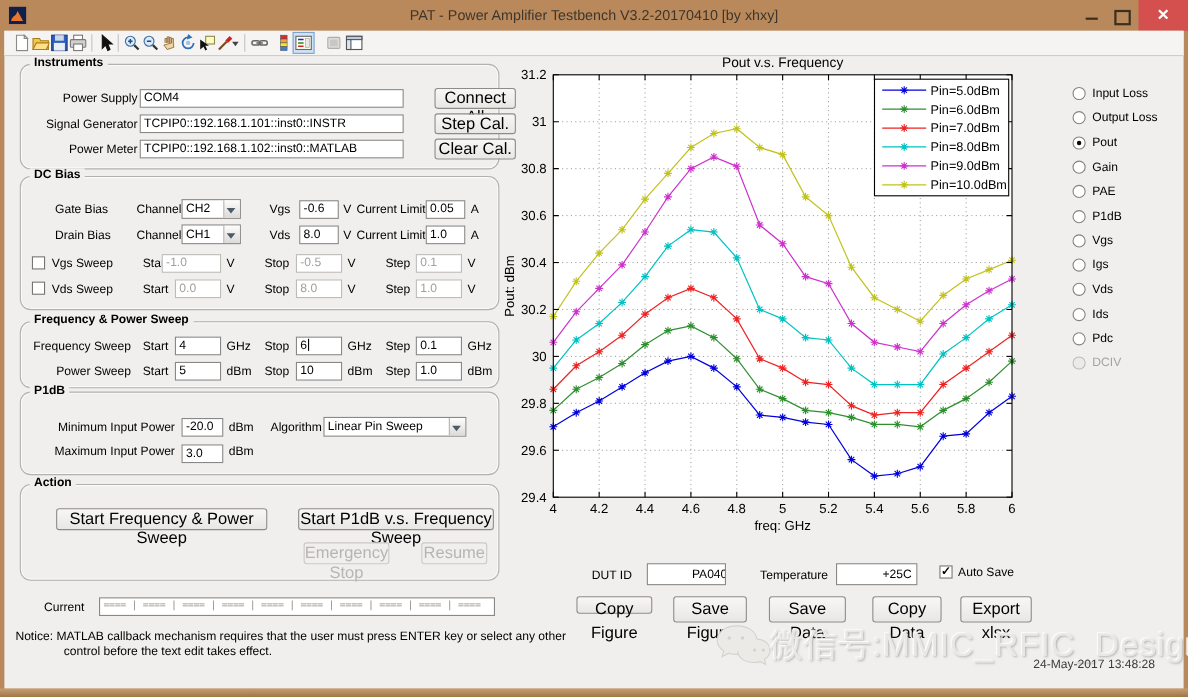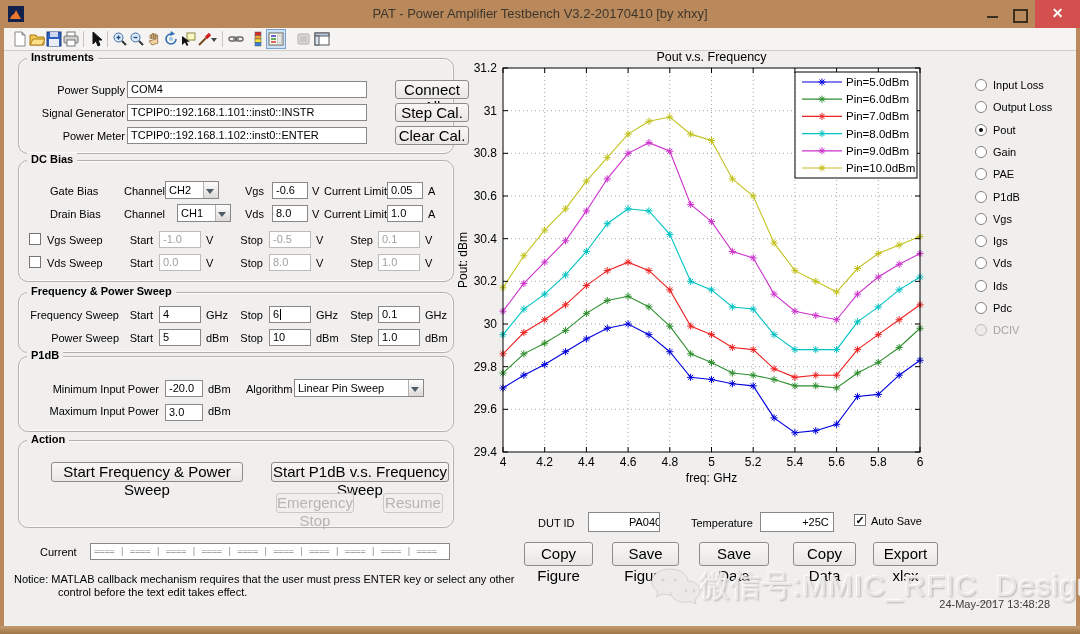--- a/index.html
+++ b/index.html
@@ -150,51 +150,51 @@
 
   <div class="grp" style="left:18px;top:58px;width:436px;height:96px">
     <div class="grp-title">Instruments</div>
     <div class="lbl r" style="left:6px;top:25px;width:100px">Power Supply</div>
     <div class="fld" style="left:108px;top:22px;width:240px">COM4</div>
     <div class="btn" style="left:354px;top:21px;width:74px;height:19px;line-height:17px">Connect All</div>
     <div class="lbl r" style="left:6px;top:48px;width:100px">Signal Generator</div>
     <div class="fld" style="left:108px;top:45px;width:240px">TCPIP0::192.168.1.101::inst0::INSTR</div>
     <div class="btn" style="left:354px;top:44px;width:74px;height:19px;line-height:17px">Step Cal.</div>
     <div class="lbl r" style="left:6px;top:71px;width:100px">Power Meter</div>
-    <div class="fld" style="left:108px;top:68px;width:240px">TCPIP0::192.168.1.102::inst0::ENTER</div>
+    <div class="fld" style="left:108px;top:68px;width:240px">TCPIP0::192.168.1.102::inst0::MATLAB</div>
     <div class="btn" style="left:354px;top:67px;width:74px;height:19px;line-height:17px">Clear Cal.</div>
   </div>
 
   <div class="grp" style="left:18px;top:160px;width:436px;height:122px">
     <div class="grp-title">DC Bias</div>
 
     <div class="lbl" style="left:31px;top:24px">Gate Bias</div>
     <div class="lbl" style="left:105px;top:24px">Channel</div>
     <div class="sel" style="left:146px;top:20px;width:54px">CH2</div>
     <div class="lbl r" style="left:215px;top:24px;width:30px">Vgs</div>
     <div class="fld" style="left:253px;top:21px;width:36px">-0.6</div>
     <div class="lbl" style="left:293px;top:24px">V</div>
     <div class="lbl" style="left:305px;top:24px">Current Limit</div>
     <div class="fld" style="left:368px;top:21px;width:36px">0.05</div>
     <div class="lbl" style="left:409px;top:24px">A</div>
 
     <div class="lbl" style="left:31px;top:47px">Drain Bias</div>
     <div class="lbl" style="left:105px;top:47px">Channel</div>
-    <div class="sel" style="left:158px;top:43px;width:54px">CH1</div>
+    <div class="sel" style="left:146px;top:43px;width:54px">CH1</div>
     <div class="lbl r" style="left:215px;top:47px;width:30px">Vds</div>
     <div class="fld" style="left:253px;top:44px;width:36px">8.0</div>
     <div class="lbl" style="left:293px;top:47px">V</div>
     <div class="lbl" style="left:305px;top:47px">Current Limit</div>
     <div class="fld" style="left:368px;top:44px;width:36px">1.0</div>
     <div class="lbl" style="left:409px;top:47px">A</div>
 
     <div class="chk" style="left:10px;top:72px"></div>
     <div class="lbl" style="left:28px;top:73px">Vgs Sweep</div>
     <div class="lbl r" style="left:100px;top:73px;width:34px">Start</div>
-    <div class="fld dis" style="left:140px;top:70px;width:42px">-1.0</div>
+    <div class="fld dis" style="left:128px;top:70px;width:54px">-1.0</div>
     <div class="lbl" style="left:187px;top:73px">V</div>
     <div class="lbl r" style="left:212px;top:73px;width:32px">Stop</div>
     <div class="fld dis" style="left:250px;top:70px;width:42px">-0.5</div>
     <div class="lbl" style="left:297px;top:73px">V</div>
     <div class="lbl r" style="left:322px;top:73px;width:32px">Step</div>
     <div class="fld dis" style="left:359px;top:70px;width:42px">0.1</div>
     <div class="lbl" style="left:406px;top:73px">V</div>
 
     <div class="chk" style="left:10px;top:95px"></div>
     <div class="lbl" style="left:28px;top:96px">Vds Sweep</div>
@@ -436,21 +436,21 @@
     </div>
 
   <div class="lbl" style="left:538px;top:517px">DUT ID</div>
   <div class="fld ctr" style="left:588px;top:512px;width:72px;height:20px;line-height:18px">PA0406-1#</div>
   <div class="lbl" style="left:691px;top:517px">Temperature</div>
   <div class="fld ctr" style="left:760px;top:512px;width:74px;height:20px;line-height:18px">+25C</div>
   <div class="chk" style="left:854px;top:514px" id="autosave-chk"><span id="autosave-mark">✓</span></div>
   <div class="lbl" style="left:871px;top:515px">Auto Save</div>
 
   <div id="file-buttons">
-      <div class="btn" style="left: 502px; top: 542px; width: 69px; height: 24px; line-height: 22px;">Copy Figure</div>
+      <div class="btn" style="left: 502px; top: 542px; width: 69px; height: 16px; line-height: 22px;">Copy Figure</div>
       <div class="btn" style="left: 590px; top: 542px; width: 67px; height: 24px; line-height: 22px;">Save Figure</div>
       <div class="btn" style="left: 677px; top: 542px; width: 70px; height: 24px; line-height: 22px;">Save Data</div>
       <div class="btn" style="left: 771px; top: 542px; width: 63px; height: 24px; line-height: 22px;">Copy Data</div>
       <div class="btn" style="left: 851px; top: 542px; width: 65px; height: 24px; line-height: 22px;">Export xlsx</div>
     </div>
 
   <svg style="position:absolute;left:650px;top:567px" width="52" height="44" viewBox="0 0 52 44">
     <g fill="#eceae7" stroke="#d4d2cf" stroke-width="1">
       <path d="M20,2 C9,2 2,8 2,15 c0,4 2.5,7.5 6,9.8 L6.5,30 l6-3.2 c2.3,0.7 4.9,1.1 7.5,1.1 11,0 18-6 18-12.9 C38,8 31,2 20,2 Z"></path>
       <path d="M38,14 c8,0.5 12,5 12,10.5 c0,3.2-2,6-5,7.8 L46,37 l-4.8-2.5 c-1.8,0.5-3.9,0.8-6,0.8 c-8.8,0-14.5-4.8-14.5-10.2"></path>

